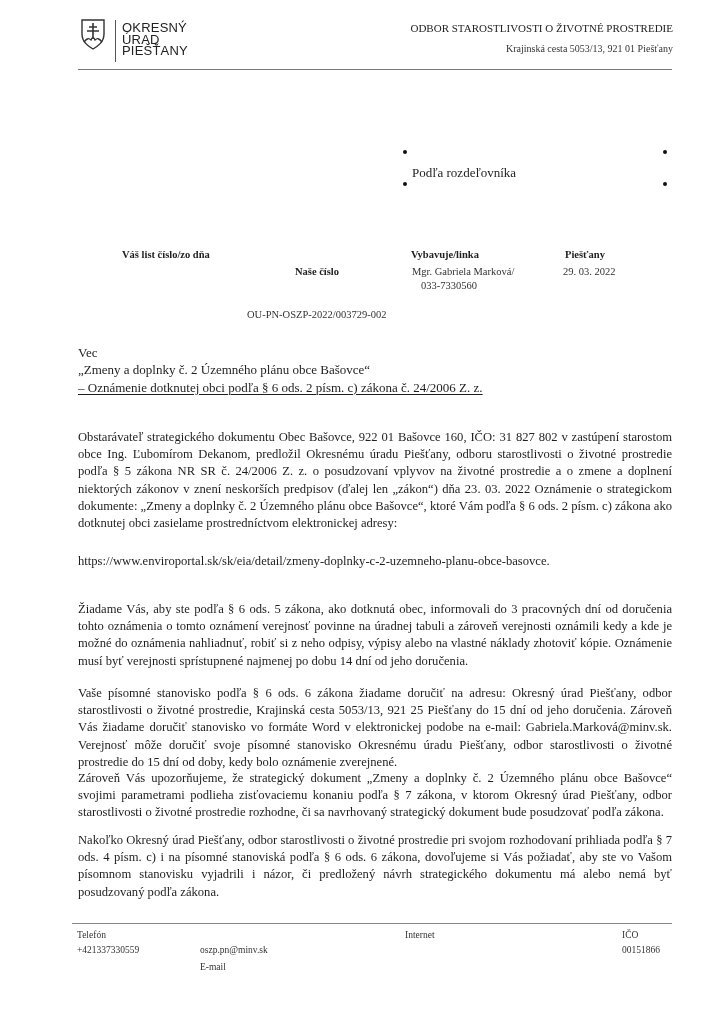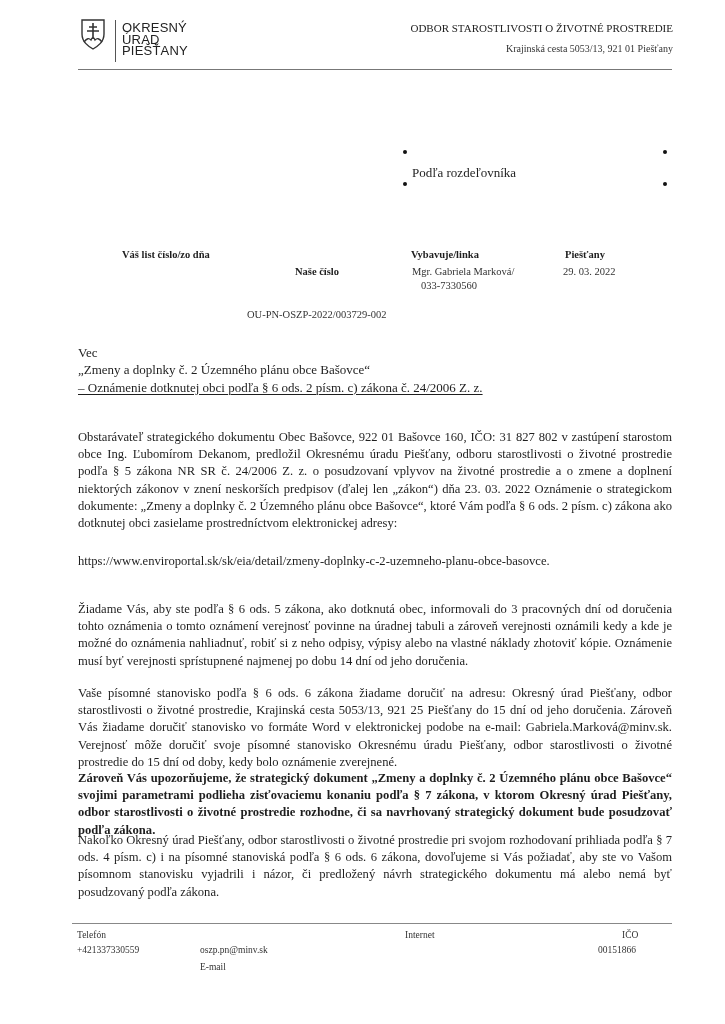--- a/index.html
+++ b/index.html
@@ -78,23 +78,23 @@
 <div class="abs subject">
   <div>Vec</div>
   <div>„Zmeny a doplnky č. 2 Územného plánu obce Bašovce“</div>
   <div class="underlined">– Oznámenie dotknutej obci podľa § 6 ods. 2 písm. c) zákona č. 24/2006 Z. z.</div>
 </div>
 
 <div class="abs para" style="top:429px;">Obstarávateľ strategického dokumentu Obec Bašovce, 922 01 Bašovce 160, IČO: 31 827 802 v zastúpení starostom obce Ing. Ľubomírom Dekanom, predložil Okresnému úradu Piešťany, odboru starostlivosti o životné prostredie podľa § 5 zákona NR SR č. 24/2006 Z. z. o posudzovaní vplyvov na životné prostredie a o zmene a doplnení niektorých zákonov v znení neskorších predpisov (ďalej len „zákon“) dňa 23. 03. 2022 Oznámenie o strategickom dokumente: „Zmeny a doplnky č. 2 Územného plánu obce Bašovce“, ktoré Vám podľa § 6 ods. 2 písm. c) zákona ako dotknutej obci zasielame prostredníctvom elektronickej adresy:</div>
 <div class="abs url">https://www.enviroportal.sk/sk/eia/detail/zmeny-doplnky-c-2-uzemneho-planu-obce-basovce.</div>
 <div class="abs para" style="top:601px;">Žiadame Vás, aby ste podľa § 6 ods. 5 zákona, ako dotknutá obec, informovali do 3 pracovných dní od doručenia tohto oznámenia o tomto oznámení verejnosť povinne na úradnej tabuli a zároveň verejnosti oznámili kedy a kde je možné do oznámenia nahliadnuť, robiť si z neho odpisy, výpisy alebo na vlastné náklady zhotoviť kópie. Oznámenie musí byť verejnosti sprístupnené najmenej po dobu 14 dní od jeho doručenia.</div>
 <div class="abs para" style="top:685px;">Vaše písomné stanovisko podľa § 6 ods. 6 zákona žiadame doručiť na adresu: Okresný úrad Piešťany, odbor starostlivosti o životné prostredie, Krajinská cesta 5053/13, 921 25 Piešťany do 15 dní od jeho doručenia. Zároveň Vás žiadame doručiť stanovisko vo formáte Word v elektronickej podobe na e-mail: Gabriela.Marková@minv.sk. Verejnosť môže doručiť svoje písomné stanovisko Okresnému úradu Piešťany, odbor starostlivosti o životné prostredie do 15 dní od doby, kedy bolo oznámenie zverejnené.</div>
-<div class="abs para" style="top:770px;font-weight:bold;">Zároveň Vás upozorňujeme, že strategický dokument „Zmeny a doplnky č. 2 Územného plánu obce Bašovce“ svojimi parametrami podlieha zisťovaciemu konaniu podľa § 7 zákona, v ktorom Okresný úrad Piešťany, odbor starostlivosti o životné prostredie rozhodne, či sa navrhovaný strategický dokument bude posudzovať podľa zákona.</div>
+<div class="abs para" style="top:770px;">Zároveň Vás upozorňujeme, že strategický dokument „Zmeny a doplnky č. 2 Územného plánu obce Bašovce“ svojimi parametrami podlieha zisťovaciemu konaniu podľa § 7 zákona, v ktorom Okresný úrad Piešťany, odbor starostlivosti o životné prostredie rozhodne, či sa navrhovaný strategický dokument bude posudzovať podľa zákona.</div>
 <div class="abs para" style="top:832px;">Nakoľko Okresný úrad Piešťany, odbor starostlivosti o životné prostredie pri svojom rozhodovaní prihliada podľa § 7 ods. 4 písm. c) i na písomné stanoviská podľa § 6 ods. 6 zákona, dovoľujeme si Vás požiadať, aby ste vo Vašom písomnom stanovisku vyjadrili i názor, či predložený návrh strategického dokumentu má alebo nemá byť posudzovaný podľa zákona.</div>
 
 <div class="abs footer-rule"></div>
 <div class="abs foot-label" style="left:77px;">Telefón</div>
 <div class="abs foot-val" style="left:77px;">+421337330559</div>
 <div class="abs foot-label" style="left:200px;margin-top:32px;">E-mail</div>
 <div class="abs foot-val" style="left:200px;">oszp.pn@minv.sk</div>
 <div class="abs foot-label" style="left:405px;">Internet</div>
 <div class="abs foot-label" style="left:622px;">IČO</div>
-<div class="abs foot-val" style="left:598px;">00151866</div>
+<div class="abs foot-val" style="left:622px;">00151866</div>
 
 </body></html>

